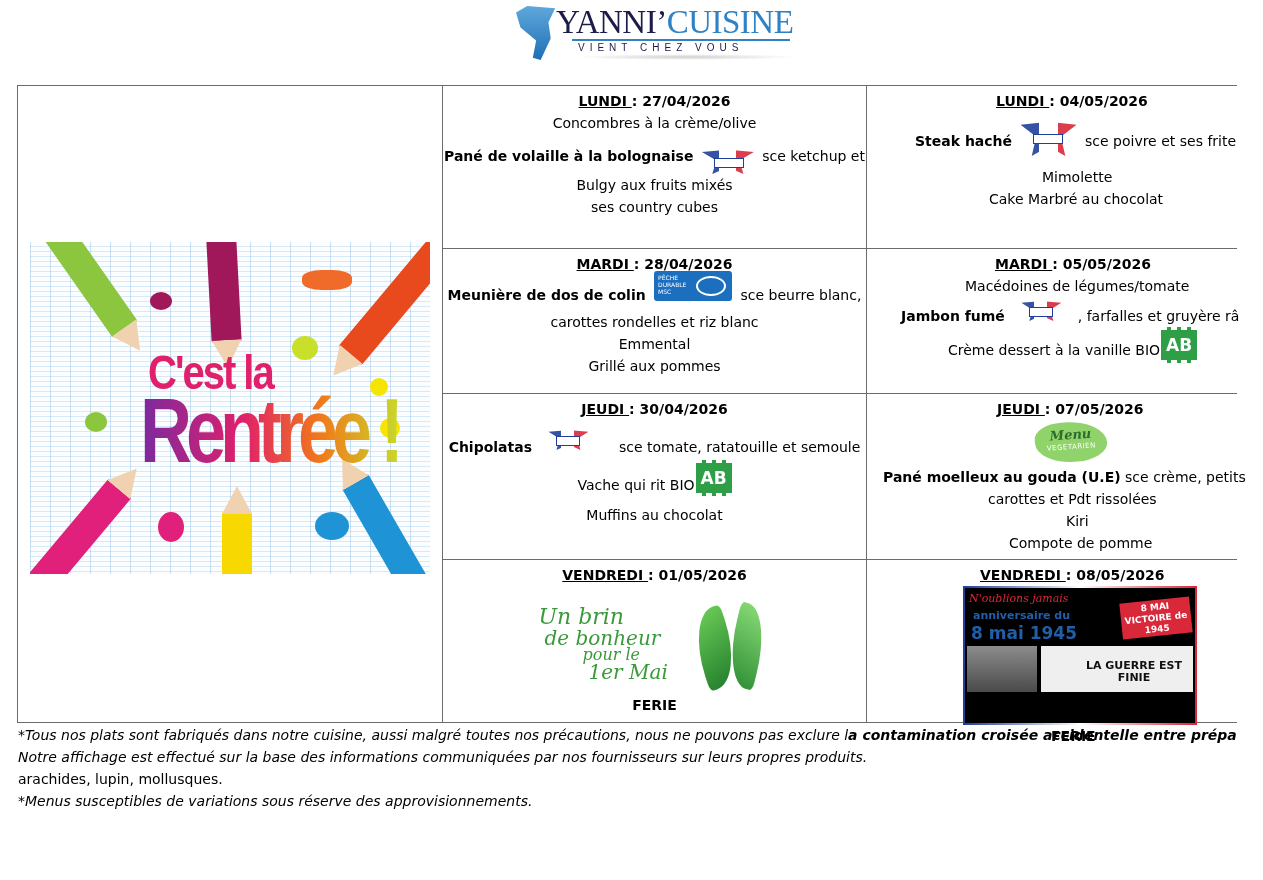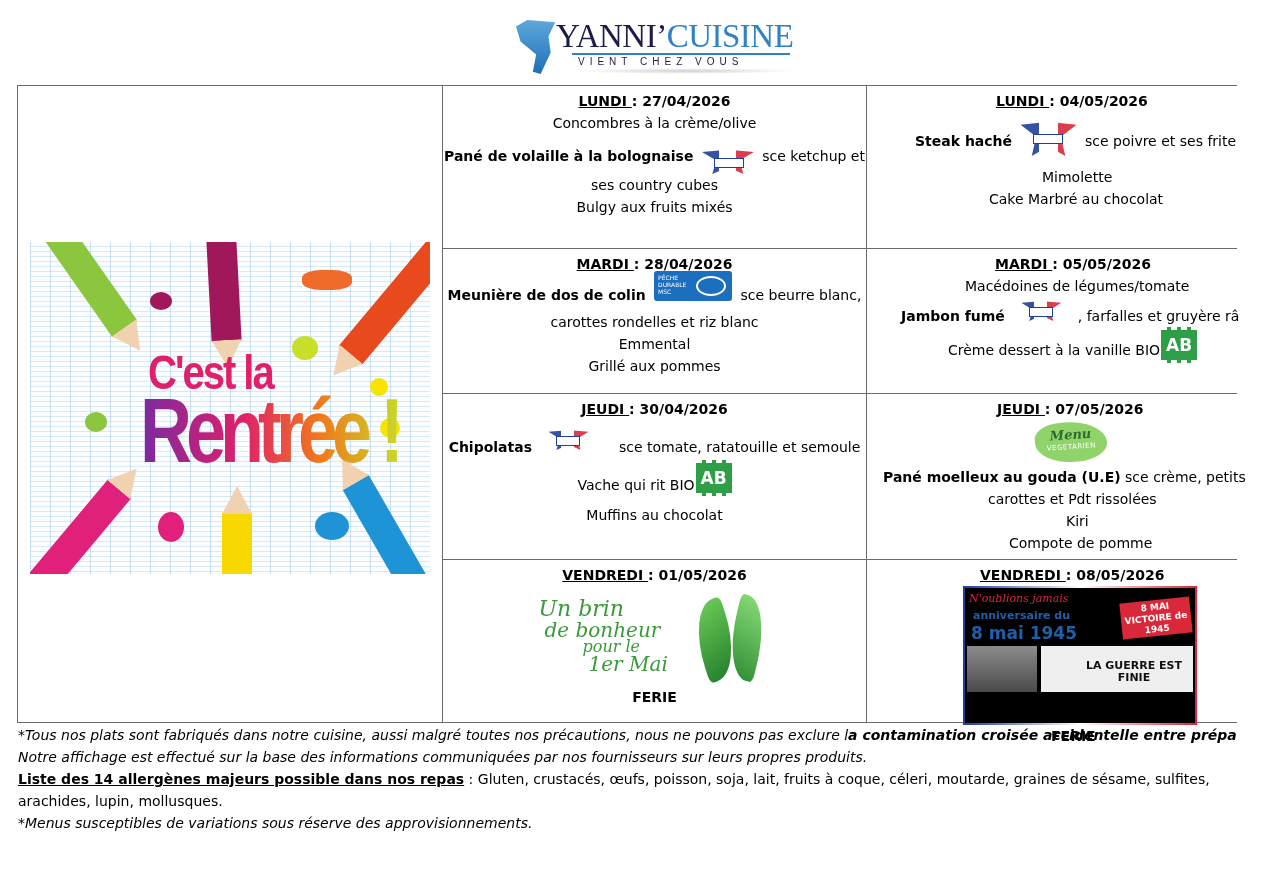--- a/index.html
+++ b/index.html
@@ -1,21 +1,21 @@
 <!DOCTYPE html>
 <html><head>
   <meta charset="utf-8">
   <style>
     html, body { margin: 0; padding: 0; background: #ffffff; }
     body {
       width: 1263px; height: 880px; position: relative; overflow: hidden;
       font-family: "DejaVu Sans", sans-serif; color: #000;
     }
     .logo {
-      position: absolute; left: 516px; top: 16px; width: 278px; height: 62px; text-align: right;
+      position: absolute; left: 516px; top: 2px; width: 278px; height: 62px; text-align: right;
     }
     .logo .shape {
       position: absolute; left: 0; top: 4px; width: 56px; height: 54px;
       background: linear-gradient(180deg, #5fa8dc 0%, #1f6fb5 100%);
       clip-path: polygon(20% 0, 70% 4%, 58% 30%, 62% 60%, 44% 100%, 30% 96%, 36% 64%, 8% 40%, 0 12%);
     }
     .logo .word {
       position: absolute; left: 40px; top: 2px;
       font-family: "Liberation Serif", serif; font-size: 33px; letter-spacing: -0.5px;
       white-space: nowrap;
@@ -184,22 +184,22 @@
   </div>
 
   <div class="cell" style="left:426px; top:5px; width:423px;">
     <div class="day-title"><span class="dn">LUNDI </span><span>: 27/04/2026</span></div>
     <div class="line">Concombres à la crème/olive</div>
     <div class="line" style="margin-top:6px;text-align:center;">
       <span class="bold">Pané de volaille à la bolognaise</span>
       <span class="label-img lbl-star"><span class="s"></span><span class="t"></span></span>
       <span>sce ketchup et</span>
     </div>
+    <div class="line">Bulgy aux fruits mixés</div>
     <div class="line">ses country cubes</div>
-    <div class="line">Bulgy aux fruits mixés</div>
   </div>
 
   <div class="cell" style="left:850px; top:5px; width:400px; text-align:left;">
     <div class="day-title" style="padding-left:129px;"><span class="dn">LUNDI </span><span>: 04/05/2026</span></div>
     <div class="line" style="padding-left:48px; margin-top:6px;">
       <span class="bold">Steak haché</span>
       <span class="label-img lbl-star" style="width:56px; height:48px; top:-10px;"><span class="s"></span><span class="t" style="top:26px;"></span></span>
       <span>sce poivre et ses frite</span>
     </div>
     <div class="line" style="padding-left:175px;">Mimolette</div>
@@ -261,21 +261,21 @@
       <span class="bold">Pané moelleux au gouda (U.E)</span>
       <span>sce crème, petits</span>
     </div>
     <div class="line" style="padding-left:121px;">carottes et Pdt rissolées</div>
     <div class="line" style="padding-left:199px;">Kiri</div>
     <div class="line" style="padding-left:142px;">Compote de pomme</div>
   </div>
 
   <div class="cell" style="left:426px; top:479px; width:423px;">
     <div class="day-title"><span class="dn">VENDREDI </span><span>: 01/05/2026</span></div>
-    <div class="brin" style="margin-top:8px;">
+    <div class="brin" style="margin-top:16px;">
       <div class="txt">
         <div style="font-size:22px; line-height:22px; padding-left:0;">Un brin</div>
         <div style="font-size:20px; line-height:20px; padding-left:6px;">de bonheur</div>
         <div style="font-size:16px; line-height:14px; padding-left:44px;">pour le</div>
         <div style="font-size:20px; line-height:20px; padding-left:50px;">1er Mai</div>
       </div>
       <div class="leaf1"></div>
       <div class="leaf2"></div>
     </div>
     <div class="line bold" style="margin-top:-2px;">FERIE</div>
@@ -298,16 +298,15 @@
         </div>
       </div>
     </div>
     <div class="line bold" style="padding-left:184px; margin-top:0;">FERIE</div>
   </div>
 </div>
 
 <div class="footer">
   <div><span class="it">*Tous nos plats sont fabriqués dans notre cuisine, aussi malgré toutes nos précautions, nous ne pouvons pas exclure l</span><span class="it bold" style="font-weight:bold;">a contamination croisée accidentelle entre prépa</span></div>
   <div class="it">Notre affichage est effectué sur la base des informations communiquées par nos fournisseurs sur leurs propres produits.</div>
-  <div><span class="ul">Liste des 14 allergènes majeurs possible dans nos repas</span><span> : Gluten, crustacés, œufs, poisson, soja, lait, fruits à coque, céleri, moutarde, graines de sésame, sulfites,</span></div>
   <div>arachides, lupin, mollusques.</div>
   <div class="it">*Menus susceptibles de variations sous réserve des approvisionnements.</div>
 </div>
 
 </body></html>

